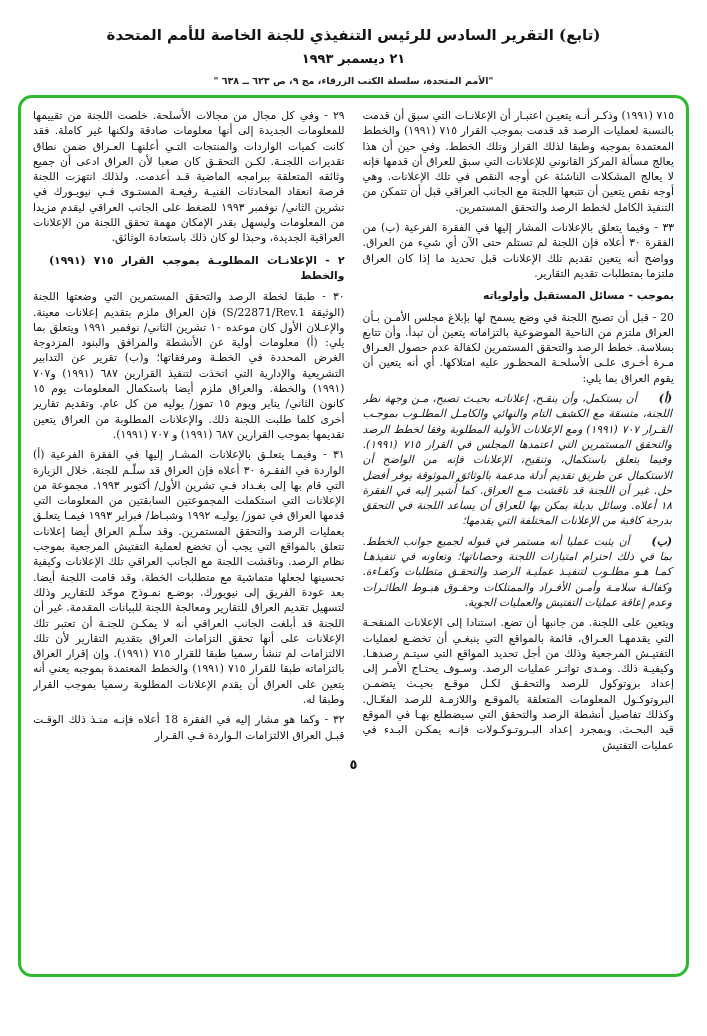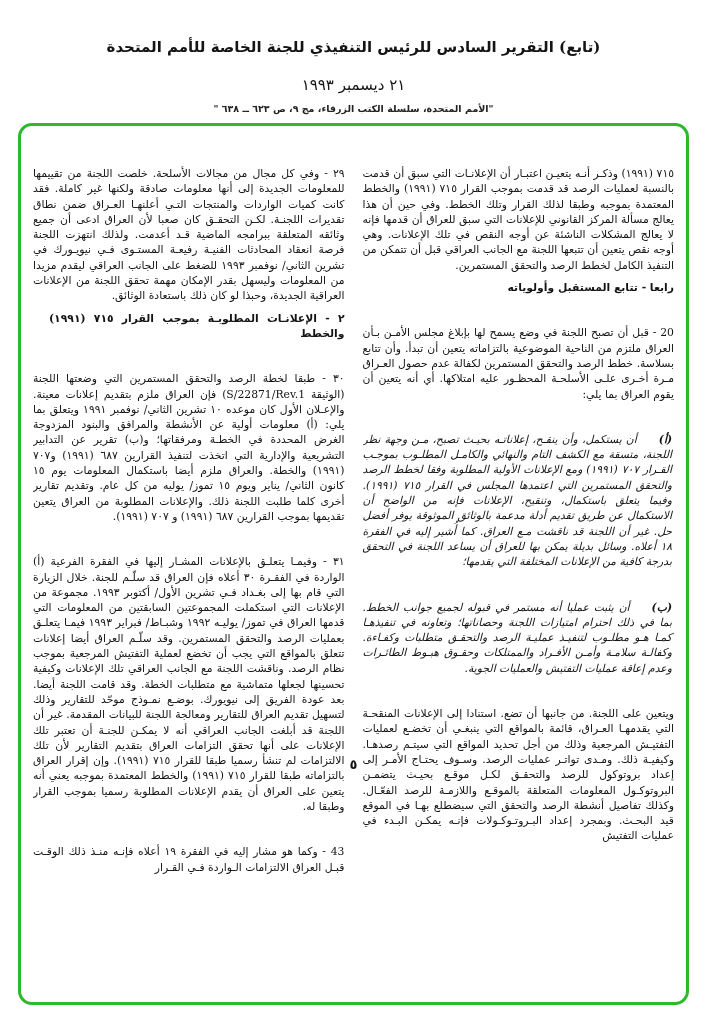--- a/index.html
+++ b/index.html
@@ -9,32 +9,32 @@
     height: 1036px;
     font-family: "DejaVu Serif", "DejaVu Sans", serif;
     color: #141414;
     overflow: hidden;
   }
   .page {
     width: 707px;
     height: 780px;
     position: relative;
     direction: rtl;
-    padding: 38px 12px 0 12px;
+    padding: 26px 12px 0 12px;
   }
   .doc-header { text-align: center; direction: rtl; }
   .doc-title {
     font-size: 15px;
     font-weight: bold;
     letter-spacing: 0.2px;
   }
   .doc-date {
-    font-size: 15px;
-    font-weight: normal;
-    margin-top: 20px;
+    font-size: 13px;
+    font-weight: bold;
+    margin-top: 7px;
     letter-spacing: 3px;
   }
   .doc-source {
     font-size: 9.5px;
     font-weight: bold;
     margin-top: 9px;
     color: #222;
   }
   .content-box {
     margin: 9px 6px 0 6px;
@@ -54,21 +54,21 @@
   }
   .column {
     flex: 1 1 0;
     min-width: 0;
     font-size: 10.8px;
     line-height: 15.3px;
     text-align: justify;
     text-justify: inter-word;
     overflow: hidden;
   }
-  .para { margin-bottom: 5px; margin-top: 30px; }
+  .para { margin-bottom: 5px; }
   .para.heading {
     font-weight: bold;
     margin: 7px 0 6px 16px;
   }
   .para.list-item { padding-right: 2px; font-style: italic; }
   .list-marker {
     font-weight: bold;
     margin-left: 22px;
     white-space: nowrap;
   }
@@ -91,33 +91,34 @@
     <div class="doc-title">(تابع) التقرير السادس للرئيس التنفيذي للجنة الخاصة للأمم المتحدة</div>
     <div class="doc-date">٢١ ديسمبر ١٩٩٣</div>
     <div class="doc-source">"الأمم المتحدة، سلسلة الكتب الزرقاء، مج ٩، ص ٦٢٣ ــ ٦٣٨ "</div>
   </header>
 
   <div class="content-box">
     <div class="columns">
 
       <div class="column col-right">
         <p class="para">٧١٥ (١٩٩١) وذكـر أنـه يتعيـن اعتبـار أن الإعلانـات التي سبق أن قدمت بالنسبة لعمليات الرصد قد قدمت بموجب القرار ٧١٥ (١٩٩١) والخطط المعتمدة بموجبه وطبقا لذلك القرار وتلك الخطط. وفي حين أن هذا يعالج مسألة المركز القانوني للإعلانات التي سبق للعراق أن قدمها فإنه لا يعالج المشكلات الناشئة عن أوجه النقص في تلك الإعلانات. وهي أوجه نقص يتعين أن تتبعها اللجنة مع الجانب العراقي قبل أن تتمكن من التنفيذ الكامل لخطط الرصد والتحقق المستمرين.</p>
-        <p class="para heading">رابعا - تتابع المستقبل وأولوياته</p>
+        <p class="para">٣٣ - وفيما يتعلق بالإعلانات المشار إليها في الفقرة الفرعية (ب) من الفقرة ٣٠ أعلاه فإن اللجنة لم تستلم حتى الآن أي شيء من العراق. وواضح أنه يتعين تقديم تلك الإعلانات قبل تحديد ما إذا كان العراق ملتزما بمتطلبات تقديم التقارير.</p>
+        <p class="para heading">بموجب - مسائل المستقبل وأولوياته</p>
         <p class="para">20 - قبل أن تصبح اللجنة في وضع يسمح لها بإبلاغ مجلس الأمـن بـأن العراق ملتزم من الناحية الموضوعية بالتزاماته يتعين أن تبدأ. وأن تتابع بسلاسة. خطط الرصد والتحقق المستمرين لكفالة عدم حصول العـراق مـرة أخـرى علـى الأسلحـة المحظـور عليه امتلاكها. أي أنه يتعين أن يقوم العراق بما يلي:</p>
         <p class="para list-item"><span class="list-marker">(أ)</span><span>أن يستكمل، وأن ينقـح، إعلاناتـه بحيـث تصبح، مـن وجهة نظر اللجنة، متسقة مع الكشف التام والنهائي والكامـل المطلـوب بموجـب القـرار ٧٠٧ (١٩٩١) ومع الإعلانات الأولية المطلوبة وفقا لخطط الرصد والتحقق المستمرين التي اعتمدها المجلس في القرار ٧١٥ (١٩٩١). وفيما يتعلق باستكمال، وتنقيح، الإعلانات فإنه من الواضح أن الاستكمال عن طريق تقديم أدلة مدعمة بالوثائق الموثوقة يوفر أفضل حل. غير أن اللجنة قد ناقشت مـع العراق. كما أُشير إليه في الفقرة ١٨ أعلاه. وسائل بديلة يمكن بها للعراق أن يساعد اللجنة في التحقق بدرجة كافية من الإعلانات المختلفة التي يقدمها؛</span></p>
         <p class="para list-item"><span class="list-marker">(ب)</span><span>أن يثبت عمليا أنه مستمر في قبوله لجميع جوانب الخطط. بما في ذلك احترام امتيازات اللجنة وحصاناتها؛ وتعاونه في تنفيذهـا كمـا هـو مطلـوب لتنفيـذ عمليـة الرصد والتحقـق متطلبات وكفـاءة. وكفالـة سلامـة وأمـن الأفـراد والممتلكات وحقـوق هبـوط الطائـرات وعدم إعاقة عمليات التفتيش والعمليات الجوية.</span></p>
         <p class="para">ويتعين على اللجنة. من جانبها أن تضع. استنادا إلى الإعلانات المنقحـة التي يقدمهـا العـراق، قائمة بالمواقع التي ينبغـي أن تخضـع لعمليات التفتيـش المرجعية وذلك من أجل تحديد المواقع التي سيتـم رصدهـا. وكيفيـة ذلك. ومـدى تواتـر عمليات الرصد. وسـوف يحتـاج الأمـر إلى إعداد بروتوكول للرصد والتحقـق لكـل موقـع بحيـث يتضمـن البروتوكـول المعلومات المتعلقة بالموقـع واللازمـة للرصد الفعّـال. وكذلك تفاصيل أنشطة الرصد والتحقق التي سيضطلع بهـا في الموقع قيد البحـث. وبمجرد إعداد البـروتـوكـولات فإنـه يمكـن البـدء في عمليات التفتيش</p>
       </div>
 
       <div class="column col-left">
         <p class="para">٢٩ - وفي كل مجال من مجالات الأسلحة. خلصت اللجنة من تقييمها للمعلومات الجديدة إلى أنها معلومات صادقة ولكنها غير كاملة. فقد كانت كميات الواردات والمنتجات التـي أعلنهـا العـراق ضمن نطاق تقديرات اللجنـة. لكـن التحقـق كان صعبا لأن العراق ادعى أن جميع وثائقه المتعلقة ببرامجه الماضية قـد أعدمت. ولذلك انتهزت اللجنة فرصة انعقاد المحادثات الفنيـة رفيعـة المستـوى فـي نيويـورك في تشرين الثاني/ نوفمبر ١٩٩٣ للضغط على الجانب العراقي ليقدم مزيدا من المعلومات وليسهل بقدر الإمكان مهمة تحقق اللجنة من الإعلانات العراقية الجديدة، وحبذا لو كان ذلك باستعادة الوثائق.</p>
         <p class="para heading">٢ - الإعلانـات المطلوبـة بموجب القرار ٧١٥ (١٩٩١) والخطط</p>
         <p class="para">٣٠ - طبقا لخطة الرصد والتحقق المستمرين التي وضعتها اللجنة (الوثيقة S/22871/Rev.1) فإن العراق ملزم بتقديم إعلانات معينة. والإعـلان الأول كان موعده ١٠ تشرين الثاني/ نوفمبر ١٩٩١ ويتعلق بما يلي: (أ) معلومات أولية عن الأنشطة والمرافق والبنود المزدوجة الغرض المحددة في الخطـة ومرفقاتها؛ و(ب) تقرير عن التدابير التشريعية والإدارية التي اتخذت لتنفيذ القرارين ٦٨٧ (١٩٩١) و٧٠٧ (١٩٩١) والخطة. والعراق ملزم أيضا باستكمال المعلومات يوم ١٥ كانون الثاني/ يناير ويوم ١٥ تموز/ يوليه من كل عام. وتقديم تقارير أخرى كلما طلبت اللجنة ذلك. والإعلانات المطلوبة من العراق يتعين تقديمها بموجب القرارين ٦٨٧ (١٩٩١) و ٧٠٧ (١٩٩١).</p>
         <p class="para">٣١ - وفيمـا يتعلـق بالإعلانات المشـار إليها في الفقرة الفرعية (أ) الواردة في الفقـرة ٣٠ أعلاه فإن العراق قد سلّـم للجنة. خلال الزيارة التي قام بها إلى بغـداد فـي تشرين الأول/ أكتوبر ١٩٩٣. مجموعة من الإعلانات التي استكملت المجموعتين السابقتين من المعلومات التي قدمها العراق في تموز/ يوليـه ١٩٩٢ وشبـاط/ فبراير ١٩٩٣ فيمـا يتعلـق بعمليات الرصد والتحقق المستمرين. وقد سلّـم العراق أيضا إعلانات تتعلق بالمواقع التي يجب أن تخضع لعملية التفتيش المرجعية بموجب نظام الرصد. وناقشت اللجنة مع الجانب العراقي تلك الإعلانات وكيفية تحسينها لجعلها متماشية مع متطلبات الخطة. وقد قامت اللجنة أيضا. بعد عودة الفريق إلى نيويورك. بوضـع نمـوذج موحّد للتقارير وذلك لتسهيل تقديم العراق للتقارير ومعالجة اللجنة للبيانات المقدمة. غير أن اللجنة قد أبلغت الجانب العراقي أنه لا يمكـن للجنـة أن تعتبر تلك الإعلانات على أنها تحقق التزامات العراق بتقديم التقارير لأن تلك الالتزامات لم تنشأ رسميا طبقا للقرار ٧١٥ (١٩٩١). وإن إقرار العراق بالتزاماته طبقا للقرار ٧١٥ (١٩٩١) والخطط المعتمدة بموجبه يعني أنه يتعين على العراق أن يقدم الإعلانات المطلوبة رسميا بموجب القرار وطبقا له.</p>
-        <p class="para">43 - وكما هو مشار إليه في الفقرة ١٩ أعلاه فإنـه منـذ ذلك الوقـت قبـل العراق الالتزامات الـواردة فـي القـرار</p>
+        <p class="para">٣٢ - وكما هو مشار إليه في الفقرة 18 أعلاه فإنـه منـذ ذلك الوقـت قبـل العراق الالتزامات الـواردة فـي القـرار</p>
       </div>
 
     </div>
   </div>
 
   <div class="page-number">٥</div>
 
 </div>
 
 </body></html>

